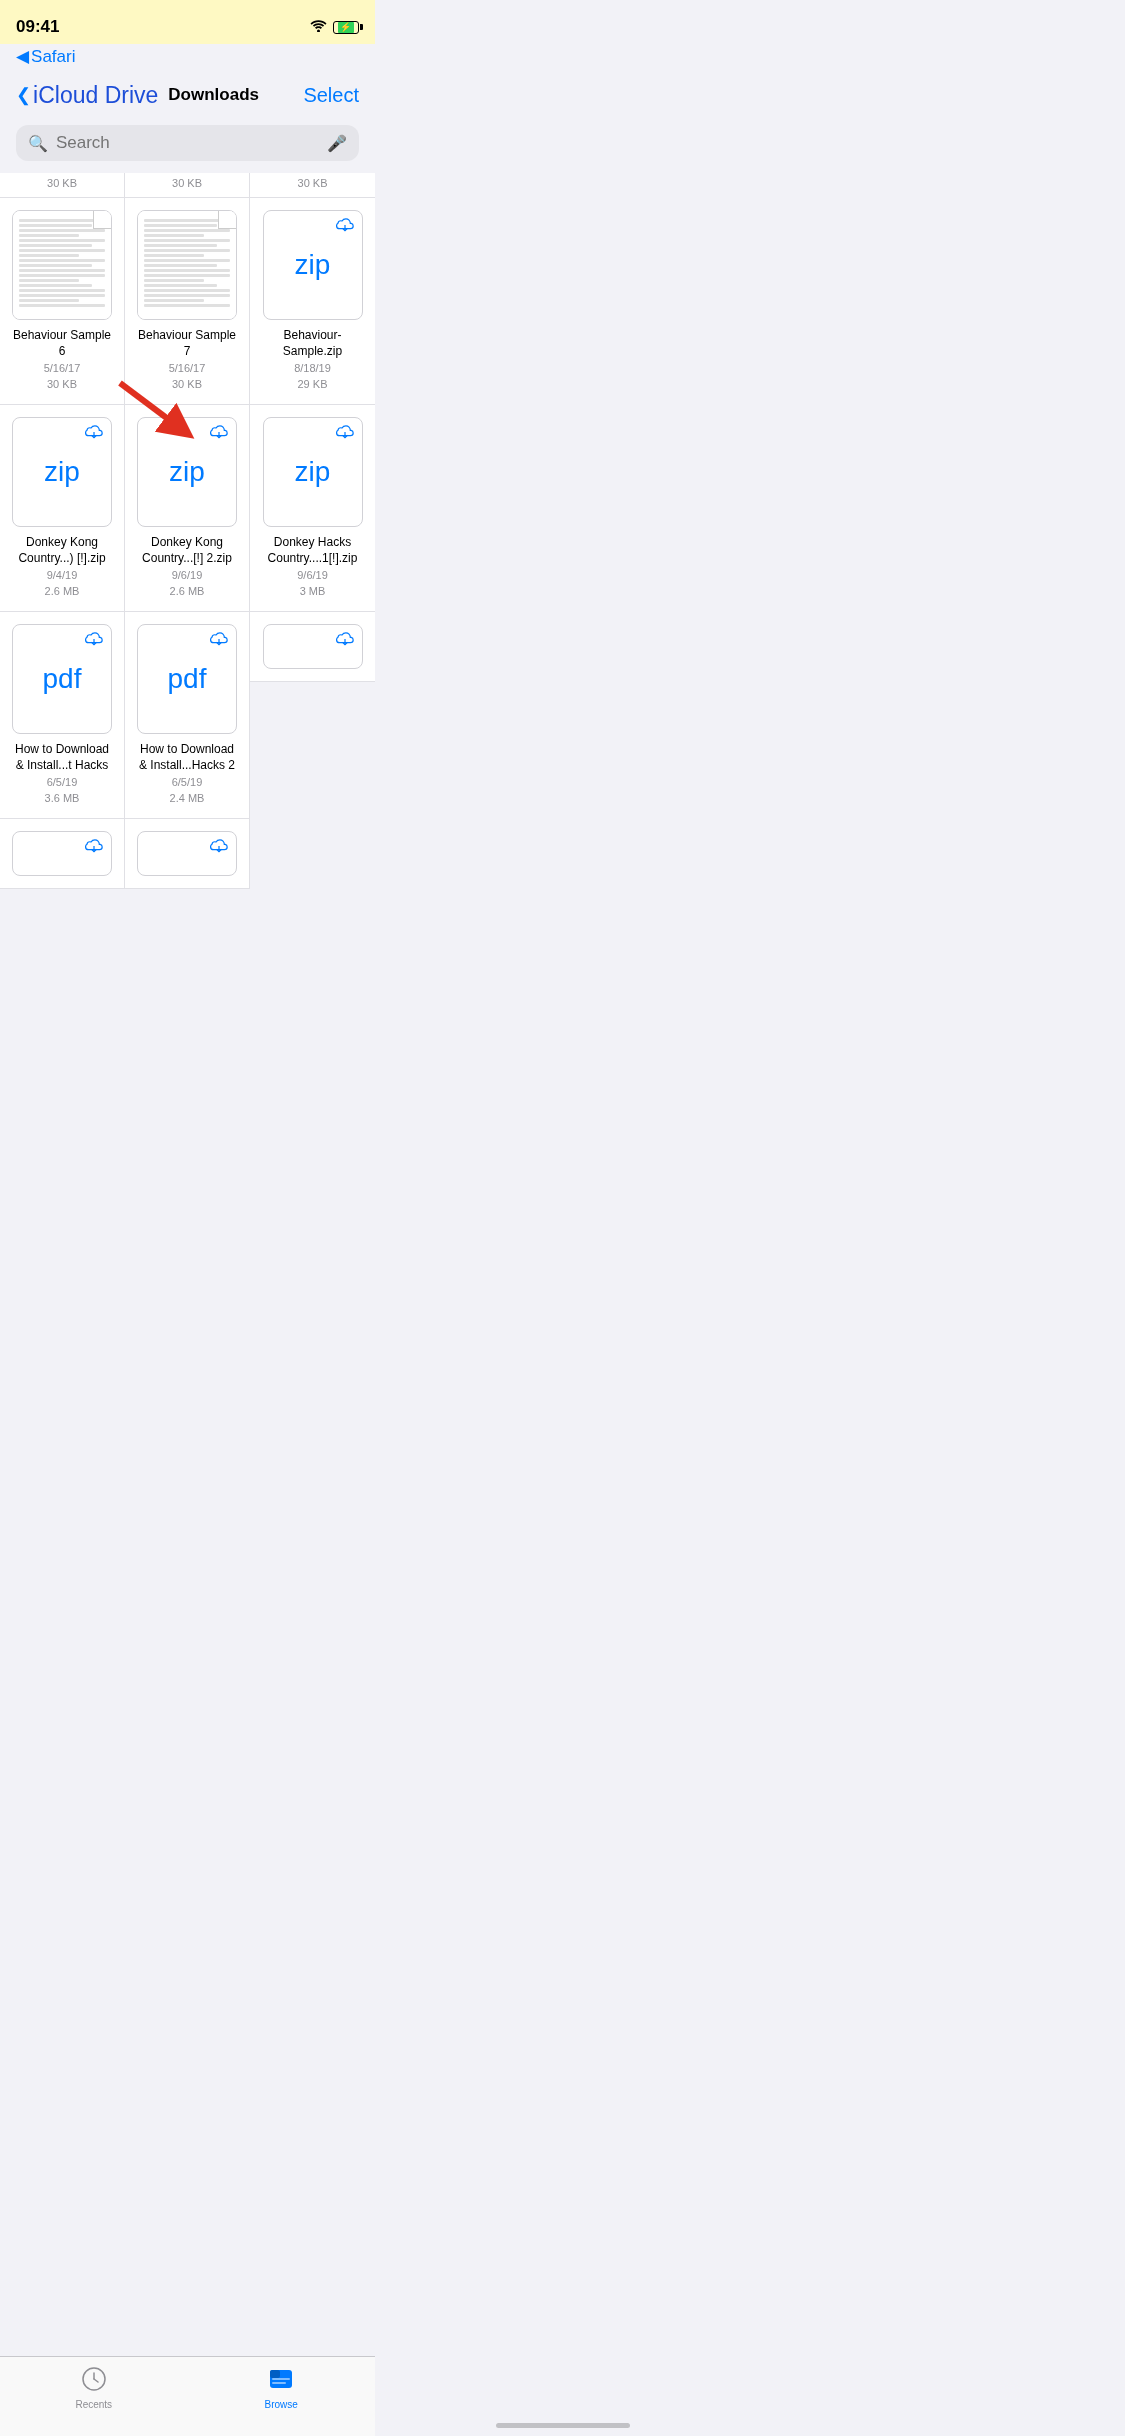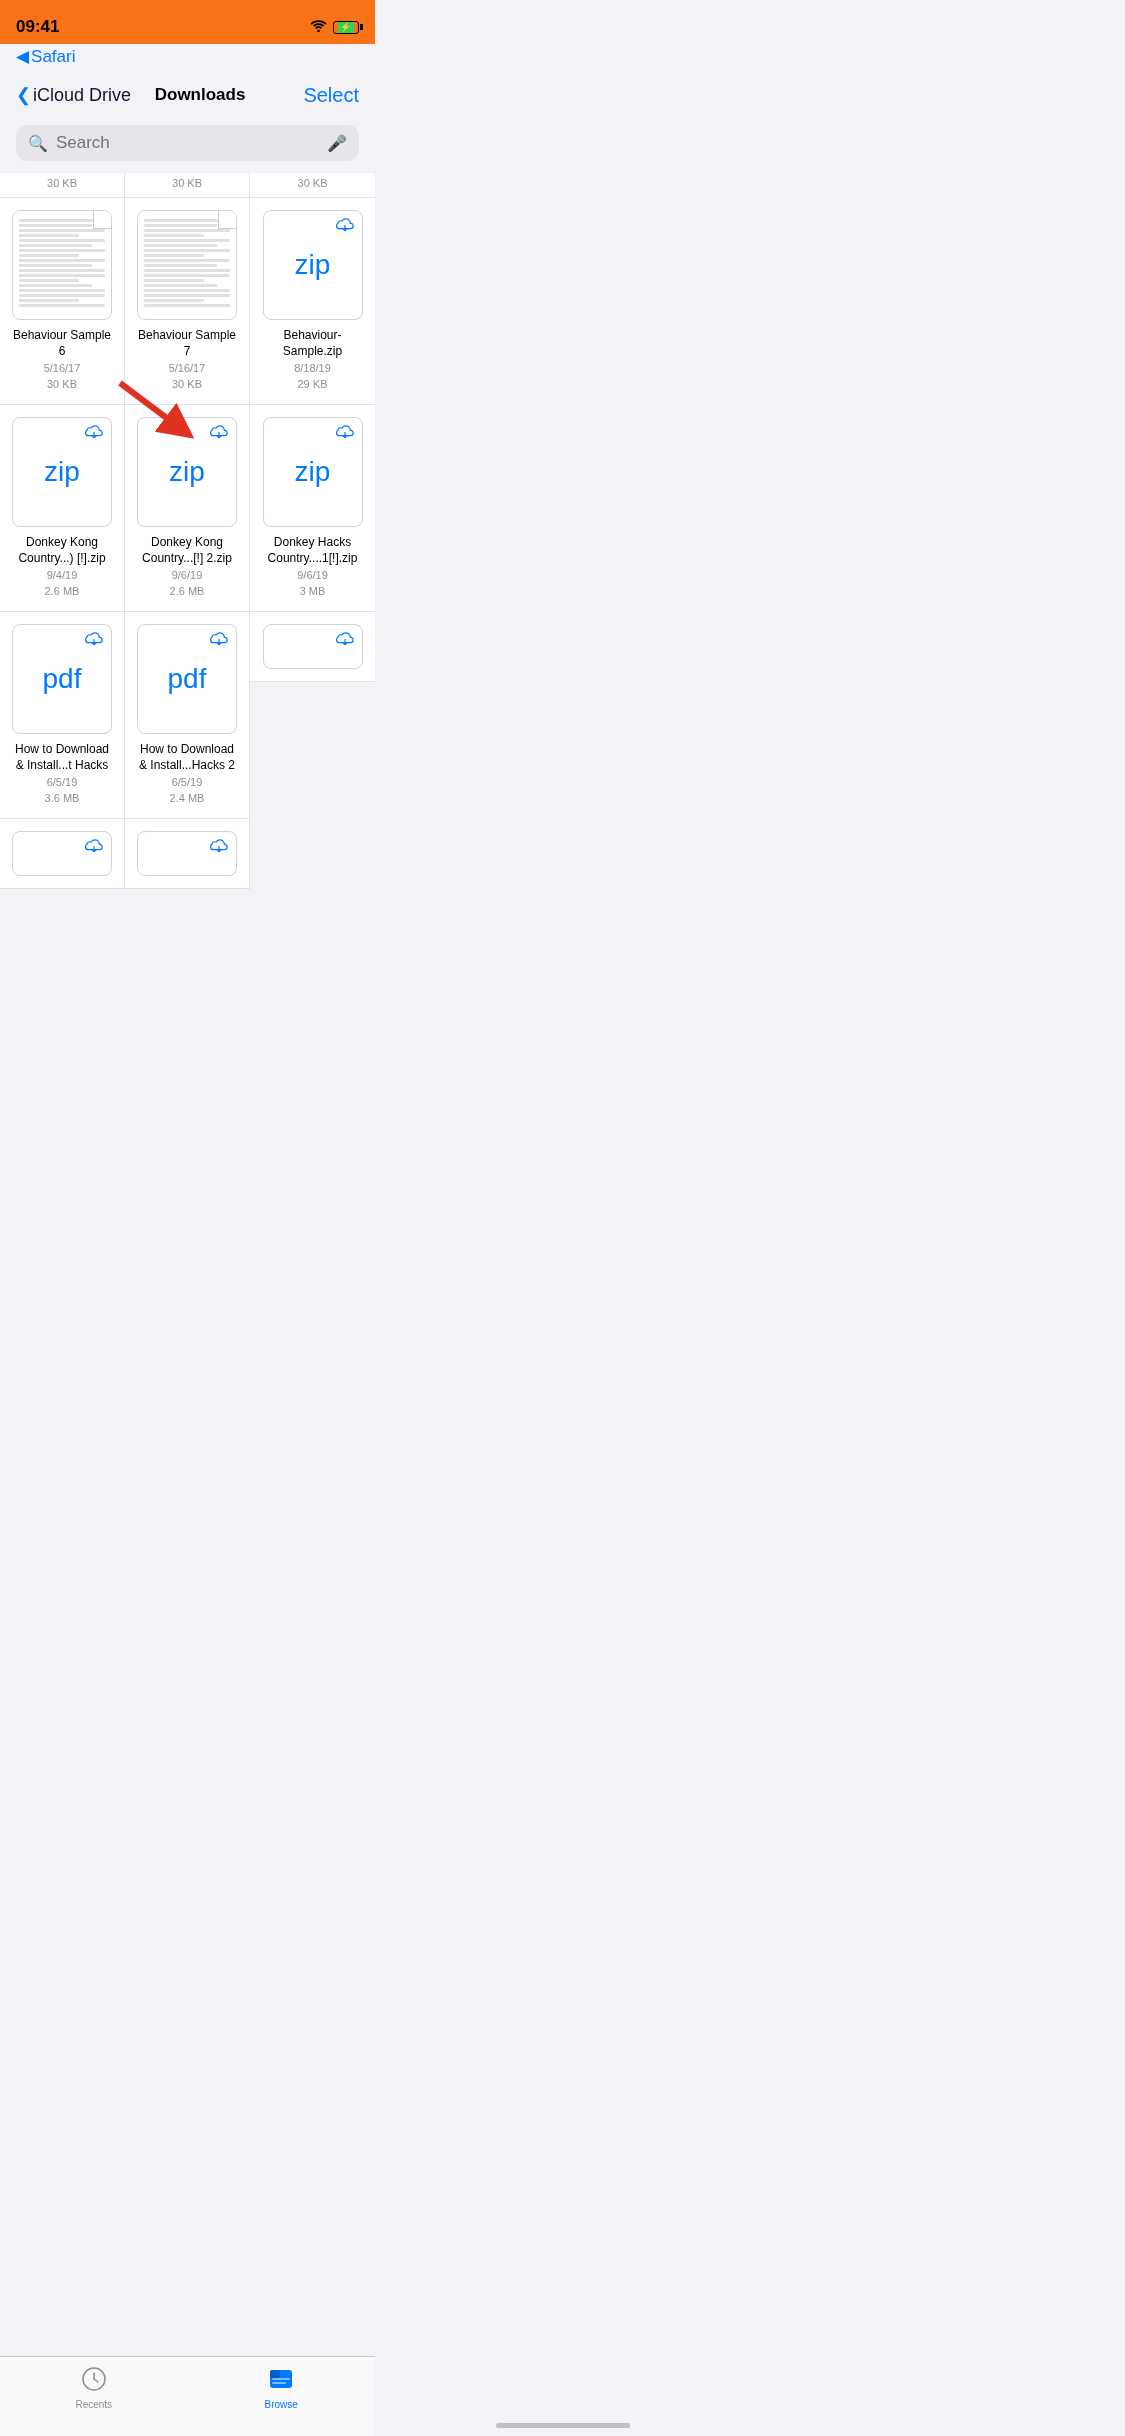--- a/index.html
+++ b/index.html
@@ -11,21 +11,21 @@
       min-height: 812px;
       overflow-x: hidden;
     }
 
     
     .status-bar {
       display: flex;
       justify-content: space-between;
       align-items: center;
       padding: 14px 16px 4px 16px;
-      background: #f97316;
+      background: #fef9c3;
       height: 44px;
     }
     .status-time {
       font-size: 17px;
       font-weight: 600;
       color: #000;
     }
     .status-icons {
       display: flex;
       align-items: center;
@@ -347,21 +347,21 @@
 <div class="back-nav">
   <span class="back-link">
     <span>◀</span>
     <span>Safari</span>
   </span>
 </div>
 
 <div class="nav-bar">
   <div class="nav-back">
     <span style="color:#007aff; font-size:18px;">❮</span>
-    <span style="color:#0f172a; font-size:18px;">iCloud Drive</span>
+    <span style="color:#1d4ed8; font-size:23px;">iCloud Drive</span>
   </div>
   <div class="nav-title">Downloads</div>
   <div class="nav-action">Select</div>
 </div>
 
 <div class="search-container">
   <div class="search-bar">
     <span class="search-bar-icon">🔍</span>
     <input class="search-bar-input" type="text" placeholder="Search" style="">
     <span class="search-mic">🎤</span>

